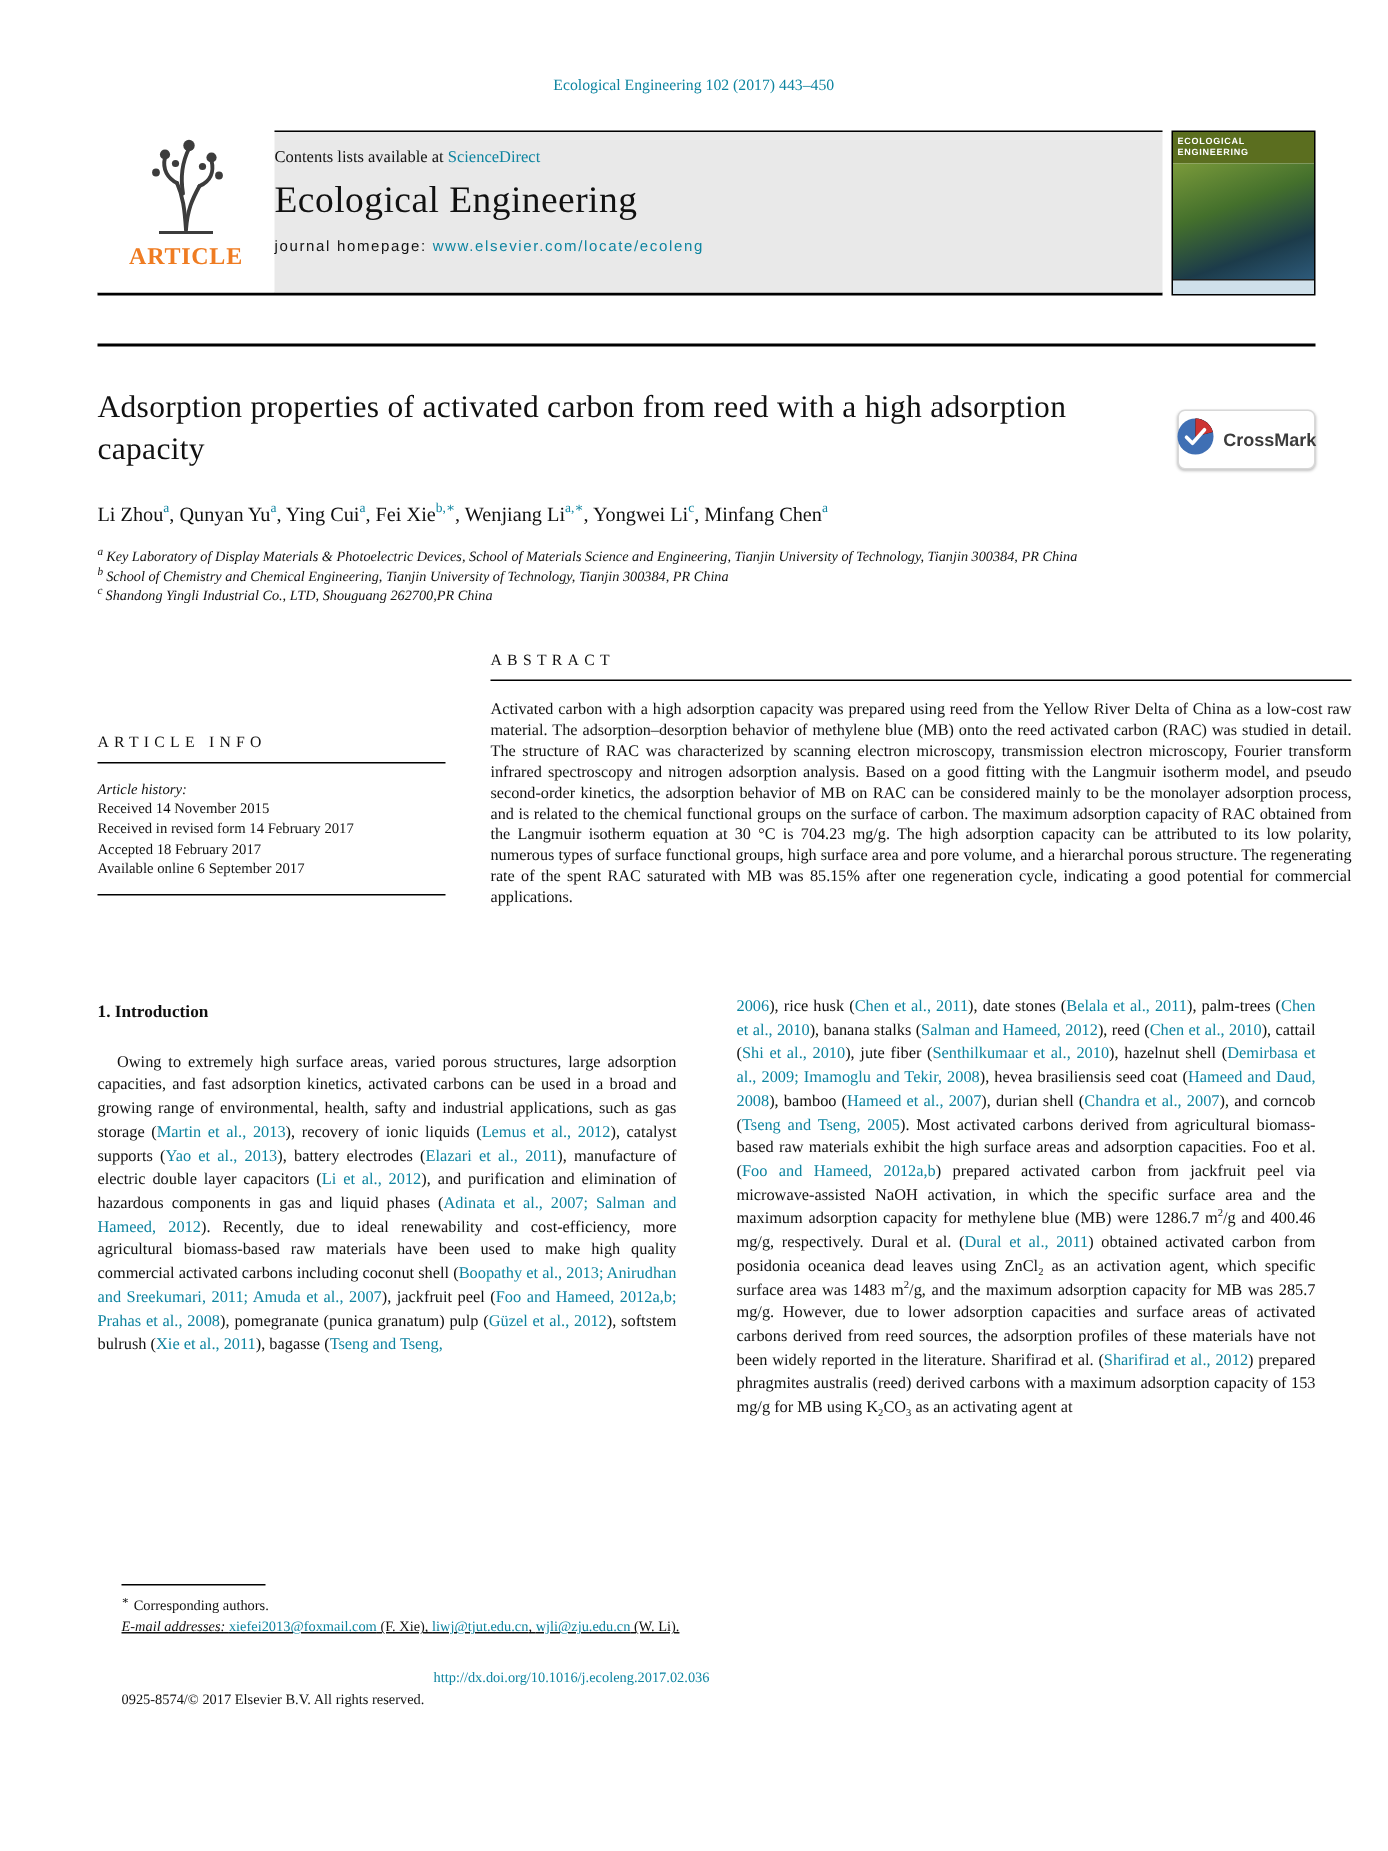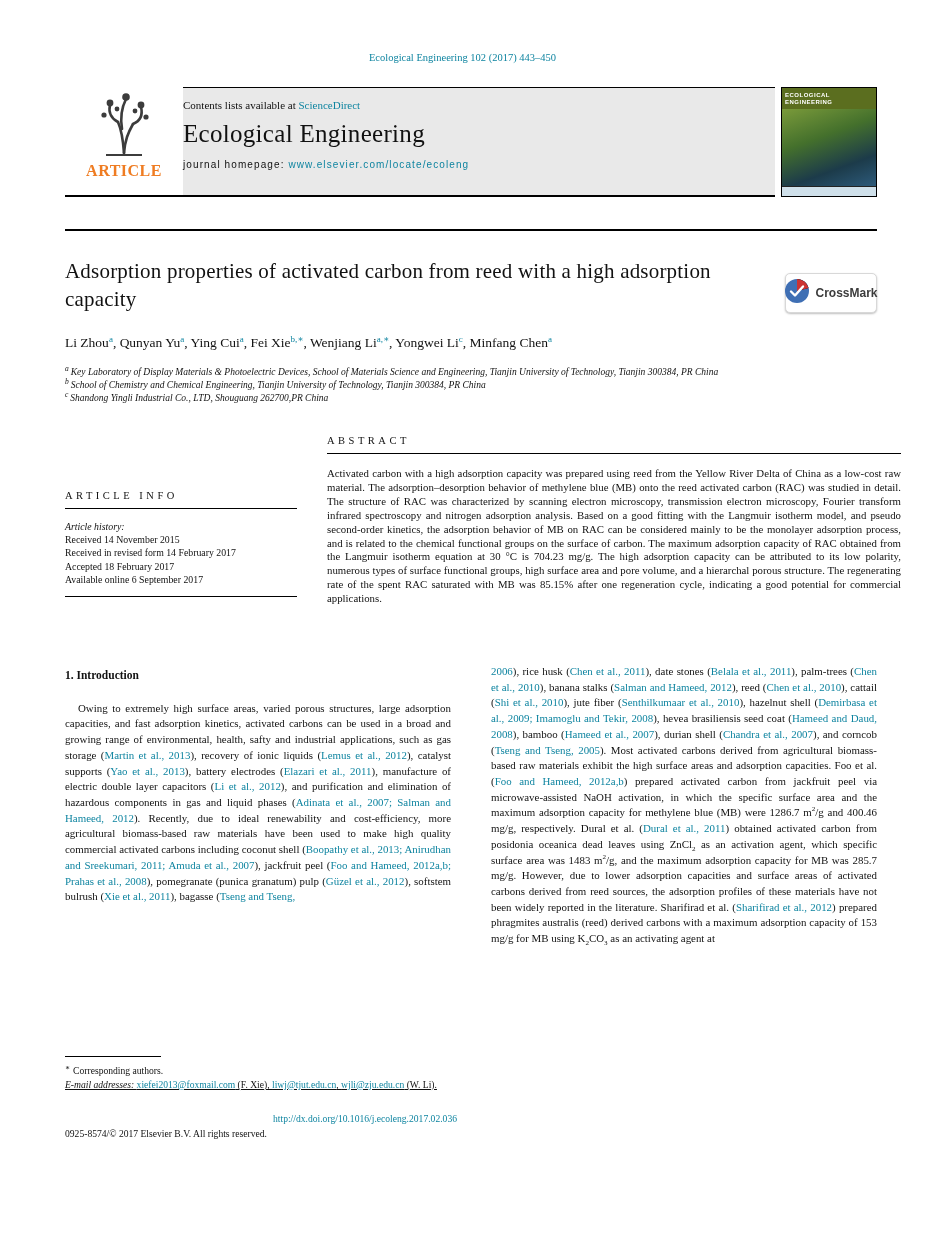--- a/index.html
+++ b/index.html
@@ -181,21 +181,21 @@
     text-align:justify;
   }
   h2.section-heading{
     font-size:11.5px;font-weight:bold;margin:4px 0 17px;
   }
   .para-indent{text-indent:13px;}
   .bcol p{margin:0;}
 
   
   .footnote{
-    position:absolute;left:65px;top:1056px;width:392px;
+    position:absolute;left:81px;top:1056px;width:392px;
     font-size:9.6px;line-height:13px;
   }
   .fn-rule{width:96px;border-top:1px solid #000;margin-bottom:7px;}
   .fn-star{vertical-align:super;font-size:7.5px;line-height:0;margin-right:3px;}
   .fn-emails{margin-top:1px;text-decoration:underline;}
   .fn-doi{margin-top:21px;color:var(--teal);text-align:right;}
   .fn-issn{margin-top:2px;}
 </style>
 </head>
 <body>

